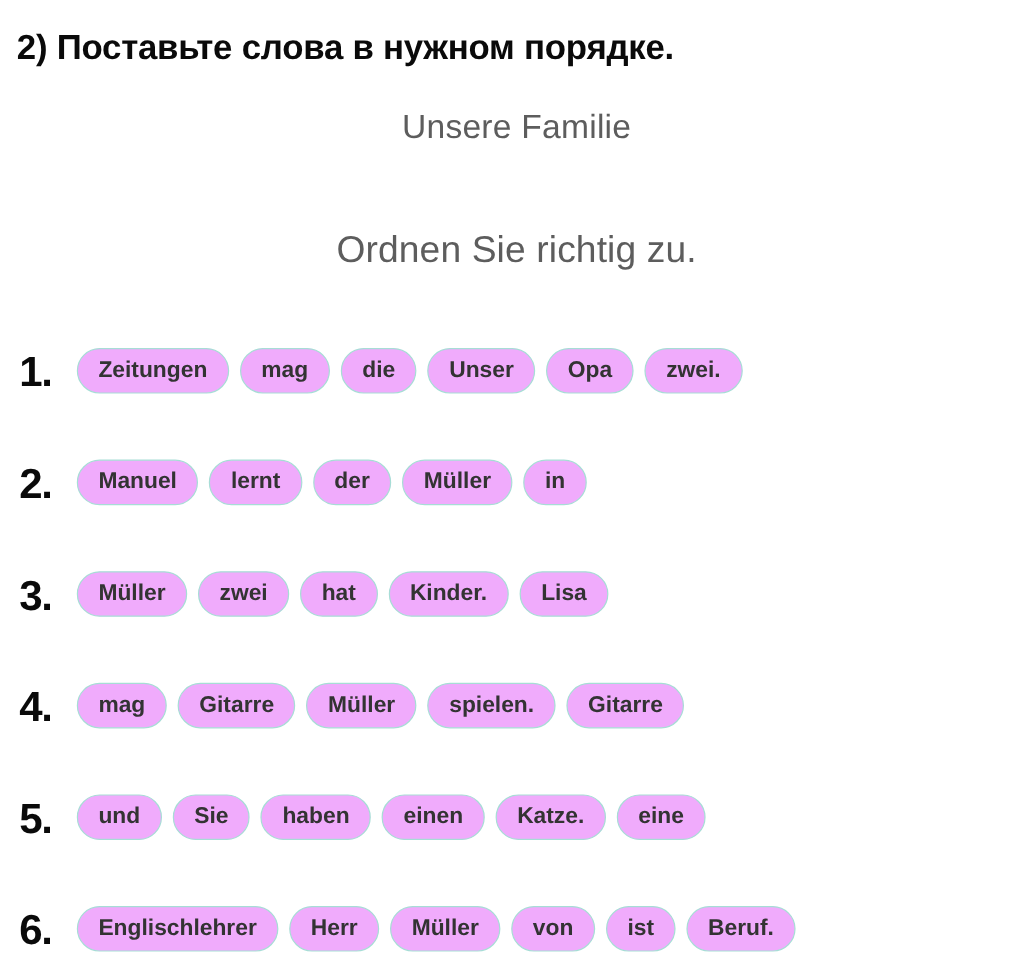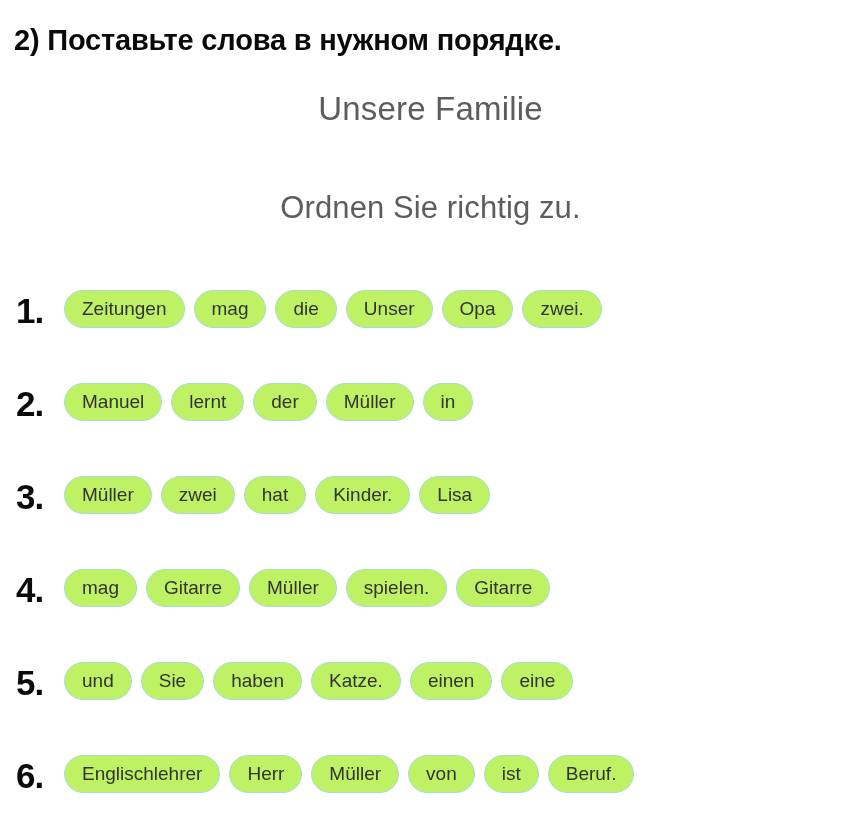--- a/index.html
+++ b/index.html
@@ -31,21 +31,21 @@
     letter-spacing: -0.2px;
     white-space: nowrap;
     text-align: center;
   }
   .doc-title {
     position: absolute;
     left: 0;
     right: 0;
     top: 90px;
     text-align: center;
-    font-size: 33px;
+    font-size: 28px;
     font-weight: 300;
     color: #5d5d5d;
     letter-spacing: 0.2px;
   }
   .doc-subtitle {
     position: absolute;
     left: 0;
     right: 0;
     top: 190px;
     text-align: center;
@@ -87,24 +87,24 @@
     gap: 9px;
   }
   .chip {
     display: inline-flex;
     align-items: center;
     justify-content: center;
     height: 38px;
     padding: 0 17px;
     border: 1.6px solid #a7ddd6;
     border-radius: 19px;
-    background: #bef264;
+    background: #f0abfc;
     color: #333333;
     font-size: 19px;
-    font-weight: 400;
+    font-weight: 700;
     line-height: 1;
     white-space: nowrap;
     box-sizing: border-box;
   }
 </style>
 </head>
 <body>
 
 <div class="page">
 
@@ -155,22 +155,22 @@
           <span class="chip">spielen.</span>
           <span class="chip">Gitarre</span>
         </div>
       </div>
       <div class="row">
         <div class="row-number">5.</div>
         <div class="chips">
           <span class="chip">und</span>
           <span class="chip">Sie</span>
           <span class="chip">haben</span>
+          <span class="chip">einen</span>
           <span class="chip">Katze.</span>
-          <span class="chip">einen</span>
           <span class="chip">eine</span>
         </div>
       </div>
       <div class="row">
         <div class="row-number">6.</div>
         <div class="chips">
           <span class="chip">Englischlehrer</span>
           <span class="chip">Herr</span>
           <span class="chip">Müller</span>
           <span class="chip">von</span>

